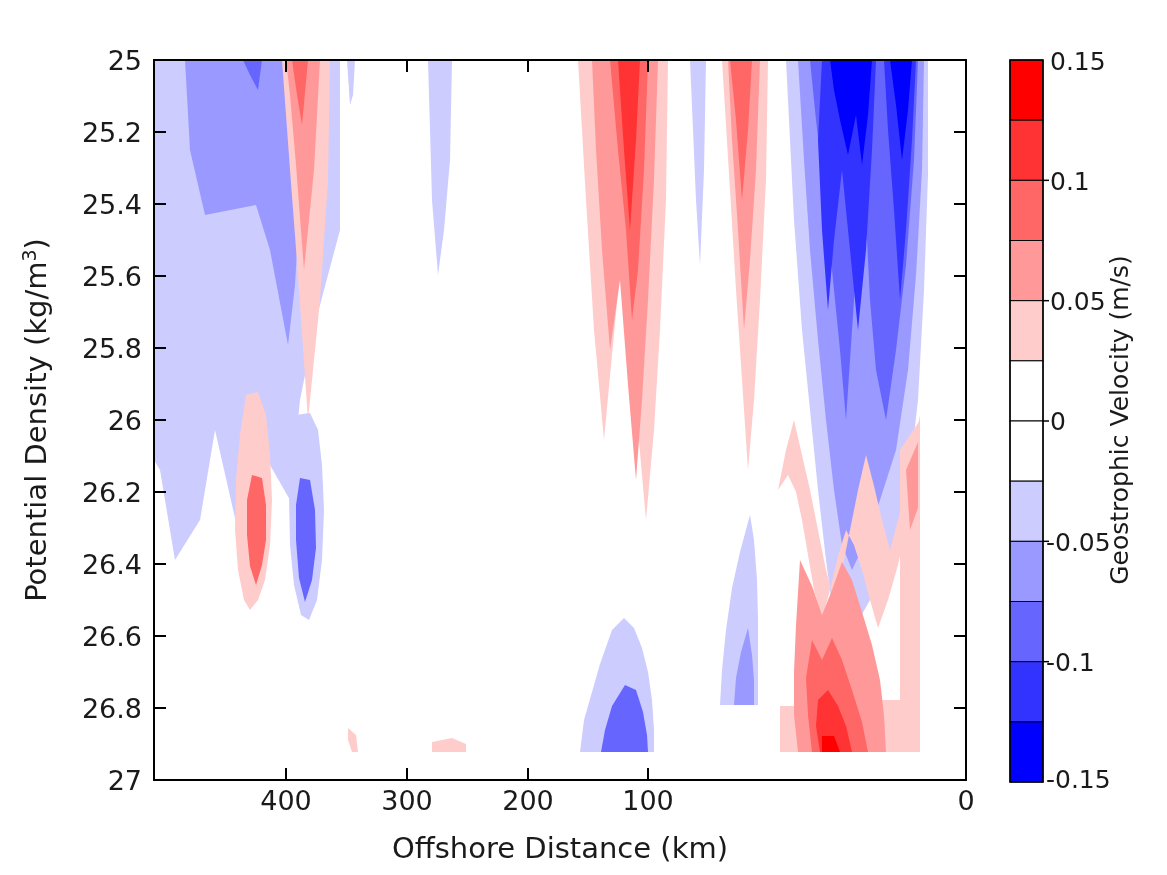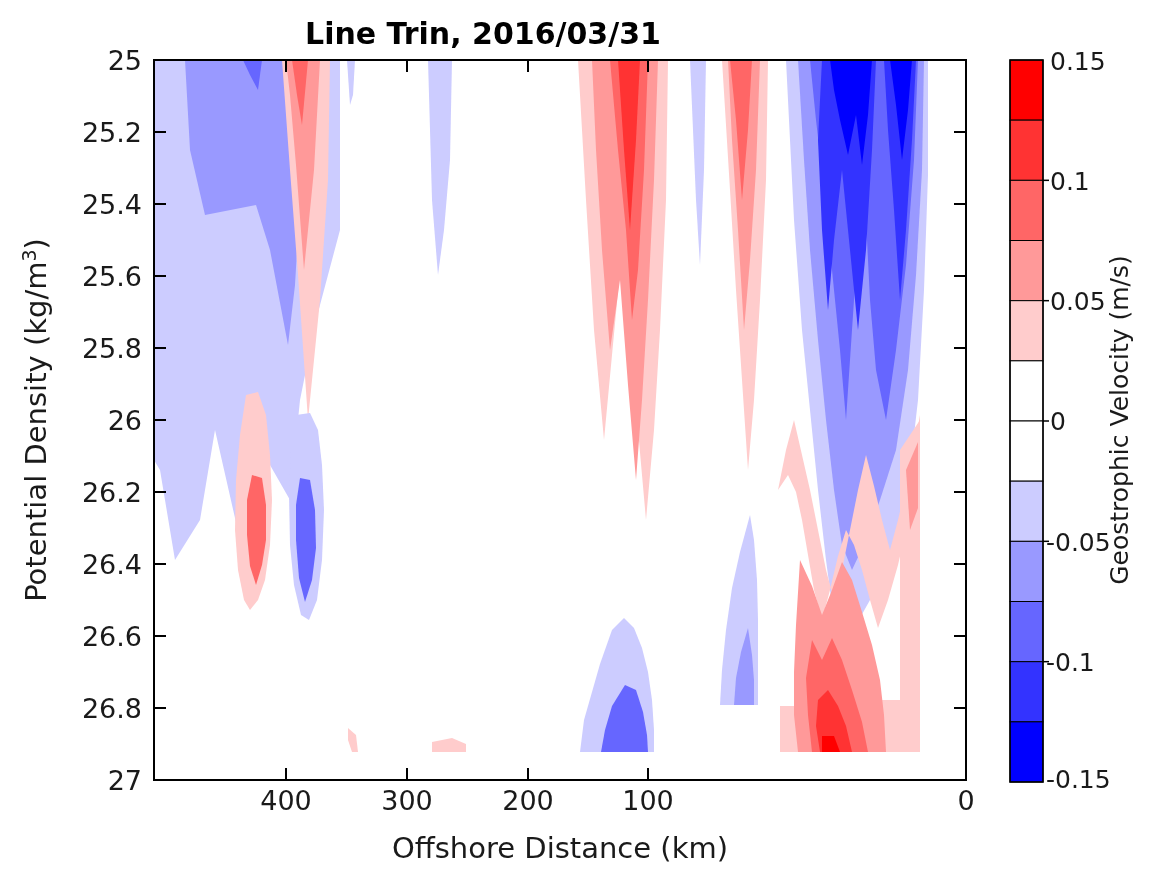--- a/index.html
+++ b/index.html
@@ -18,21 +18,20 @@
   .axis-title{font-size:29px;fill:#1a1a1a;font-family:"DejaVu Sans","Liberation Sans",sans-serif;}
   .cb-label{font-size:25px;fill:#1a1a1a;font-family:"DejaVu Sans","Liberation Sans",sans-serif;}
   .cb-title{font-size:25px;fill:#1a1a1a;font-family:"DejaVu Sans","Liberation Sans",sans-serif;}
   .sup{font-size:19px;}
 </style>
 </head>
 <body>
 
 <div id="root">
 
-  <div class="plot-title">Line Trin, 2016/03/31</div>
 
   <svg class="figure" viewBox="0 0 1167 875">
     <defs>
       <clipPath id="axclip">
           <rect x="154" y="60" width="812" height="720"></rect>
         </clipPath>
     </defs>
 
     <g clip-path="url(#axclip)">
       <rect x="154" y="60" width="812" height="720" fill="#ffffff"></rect>

